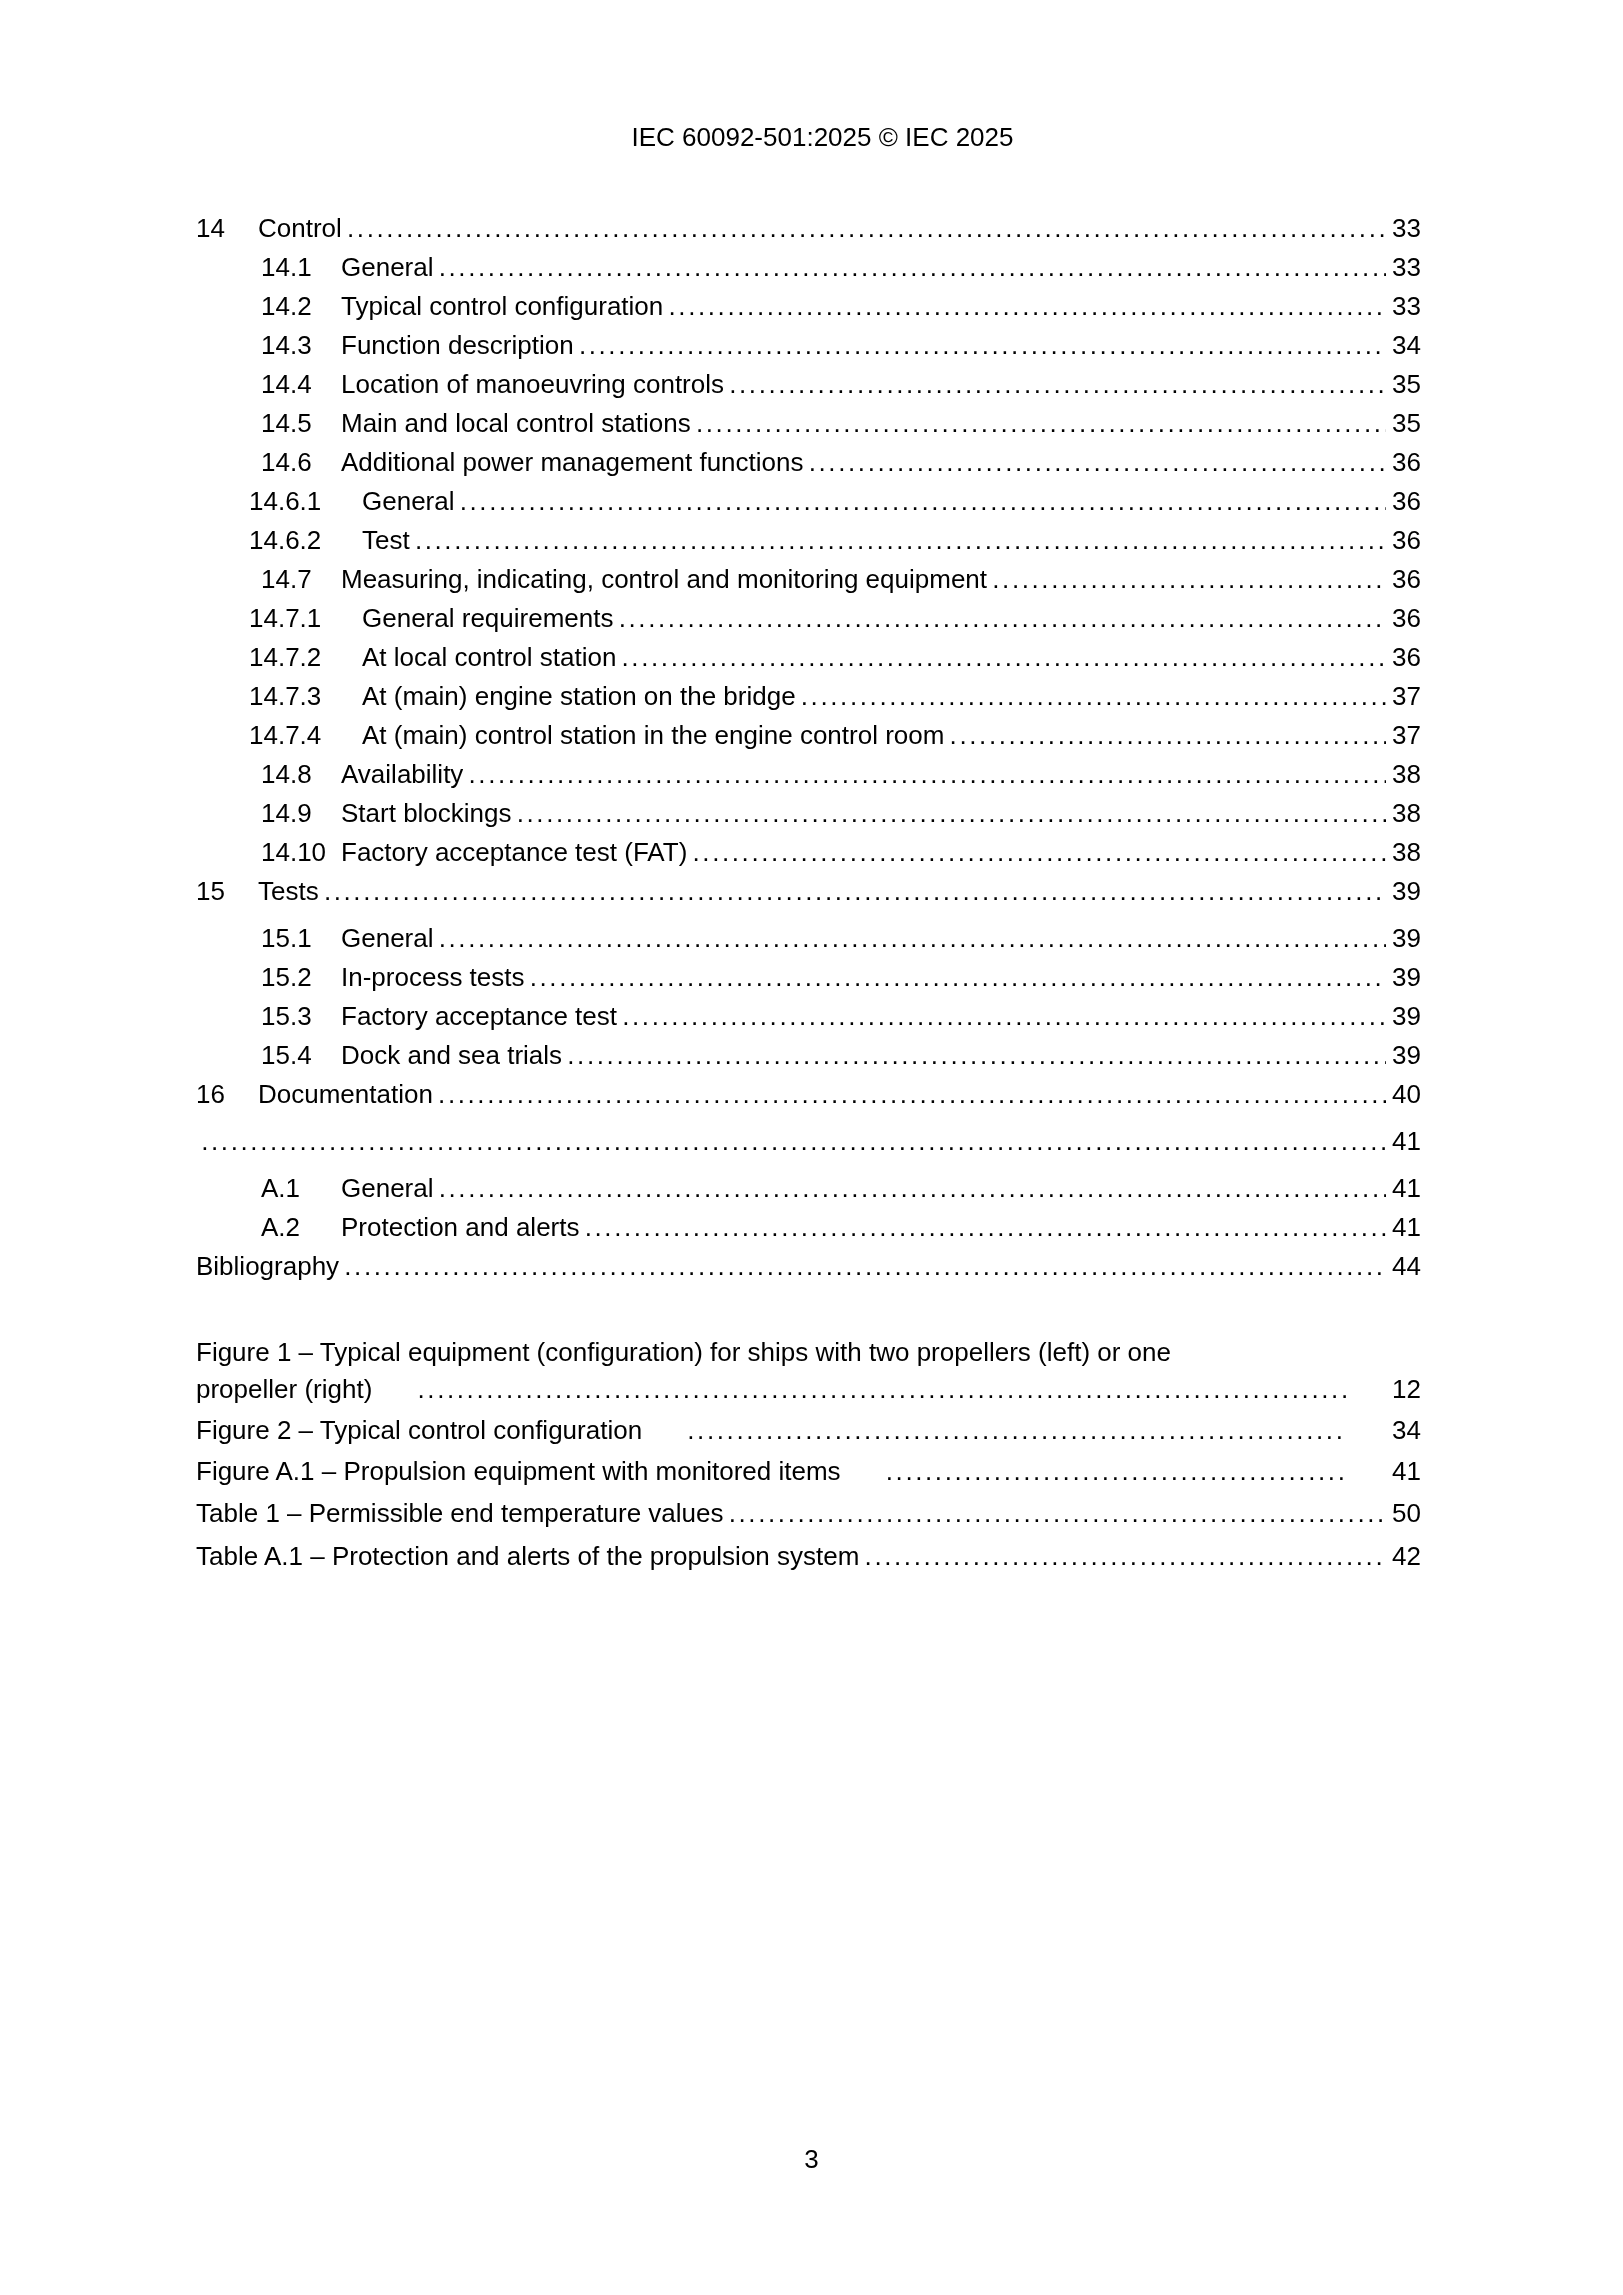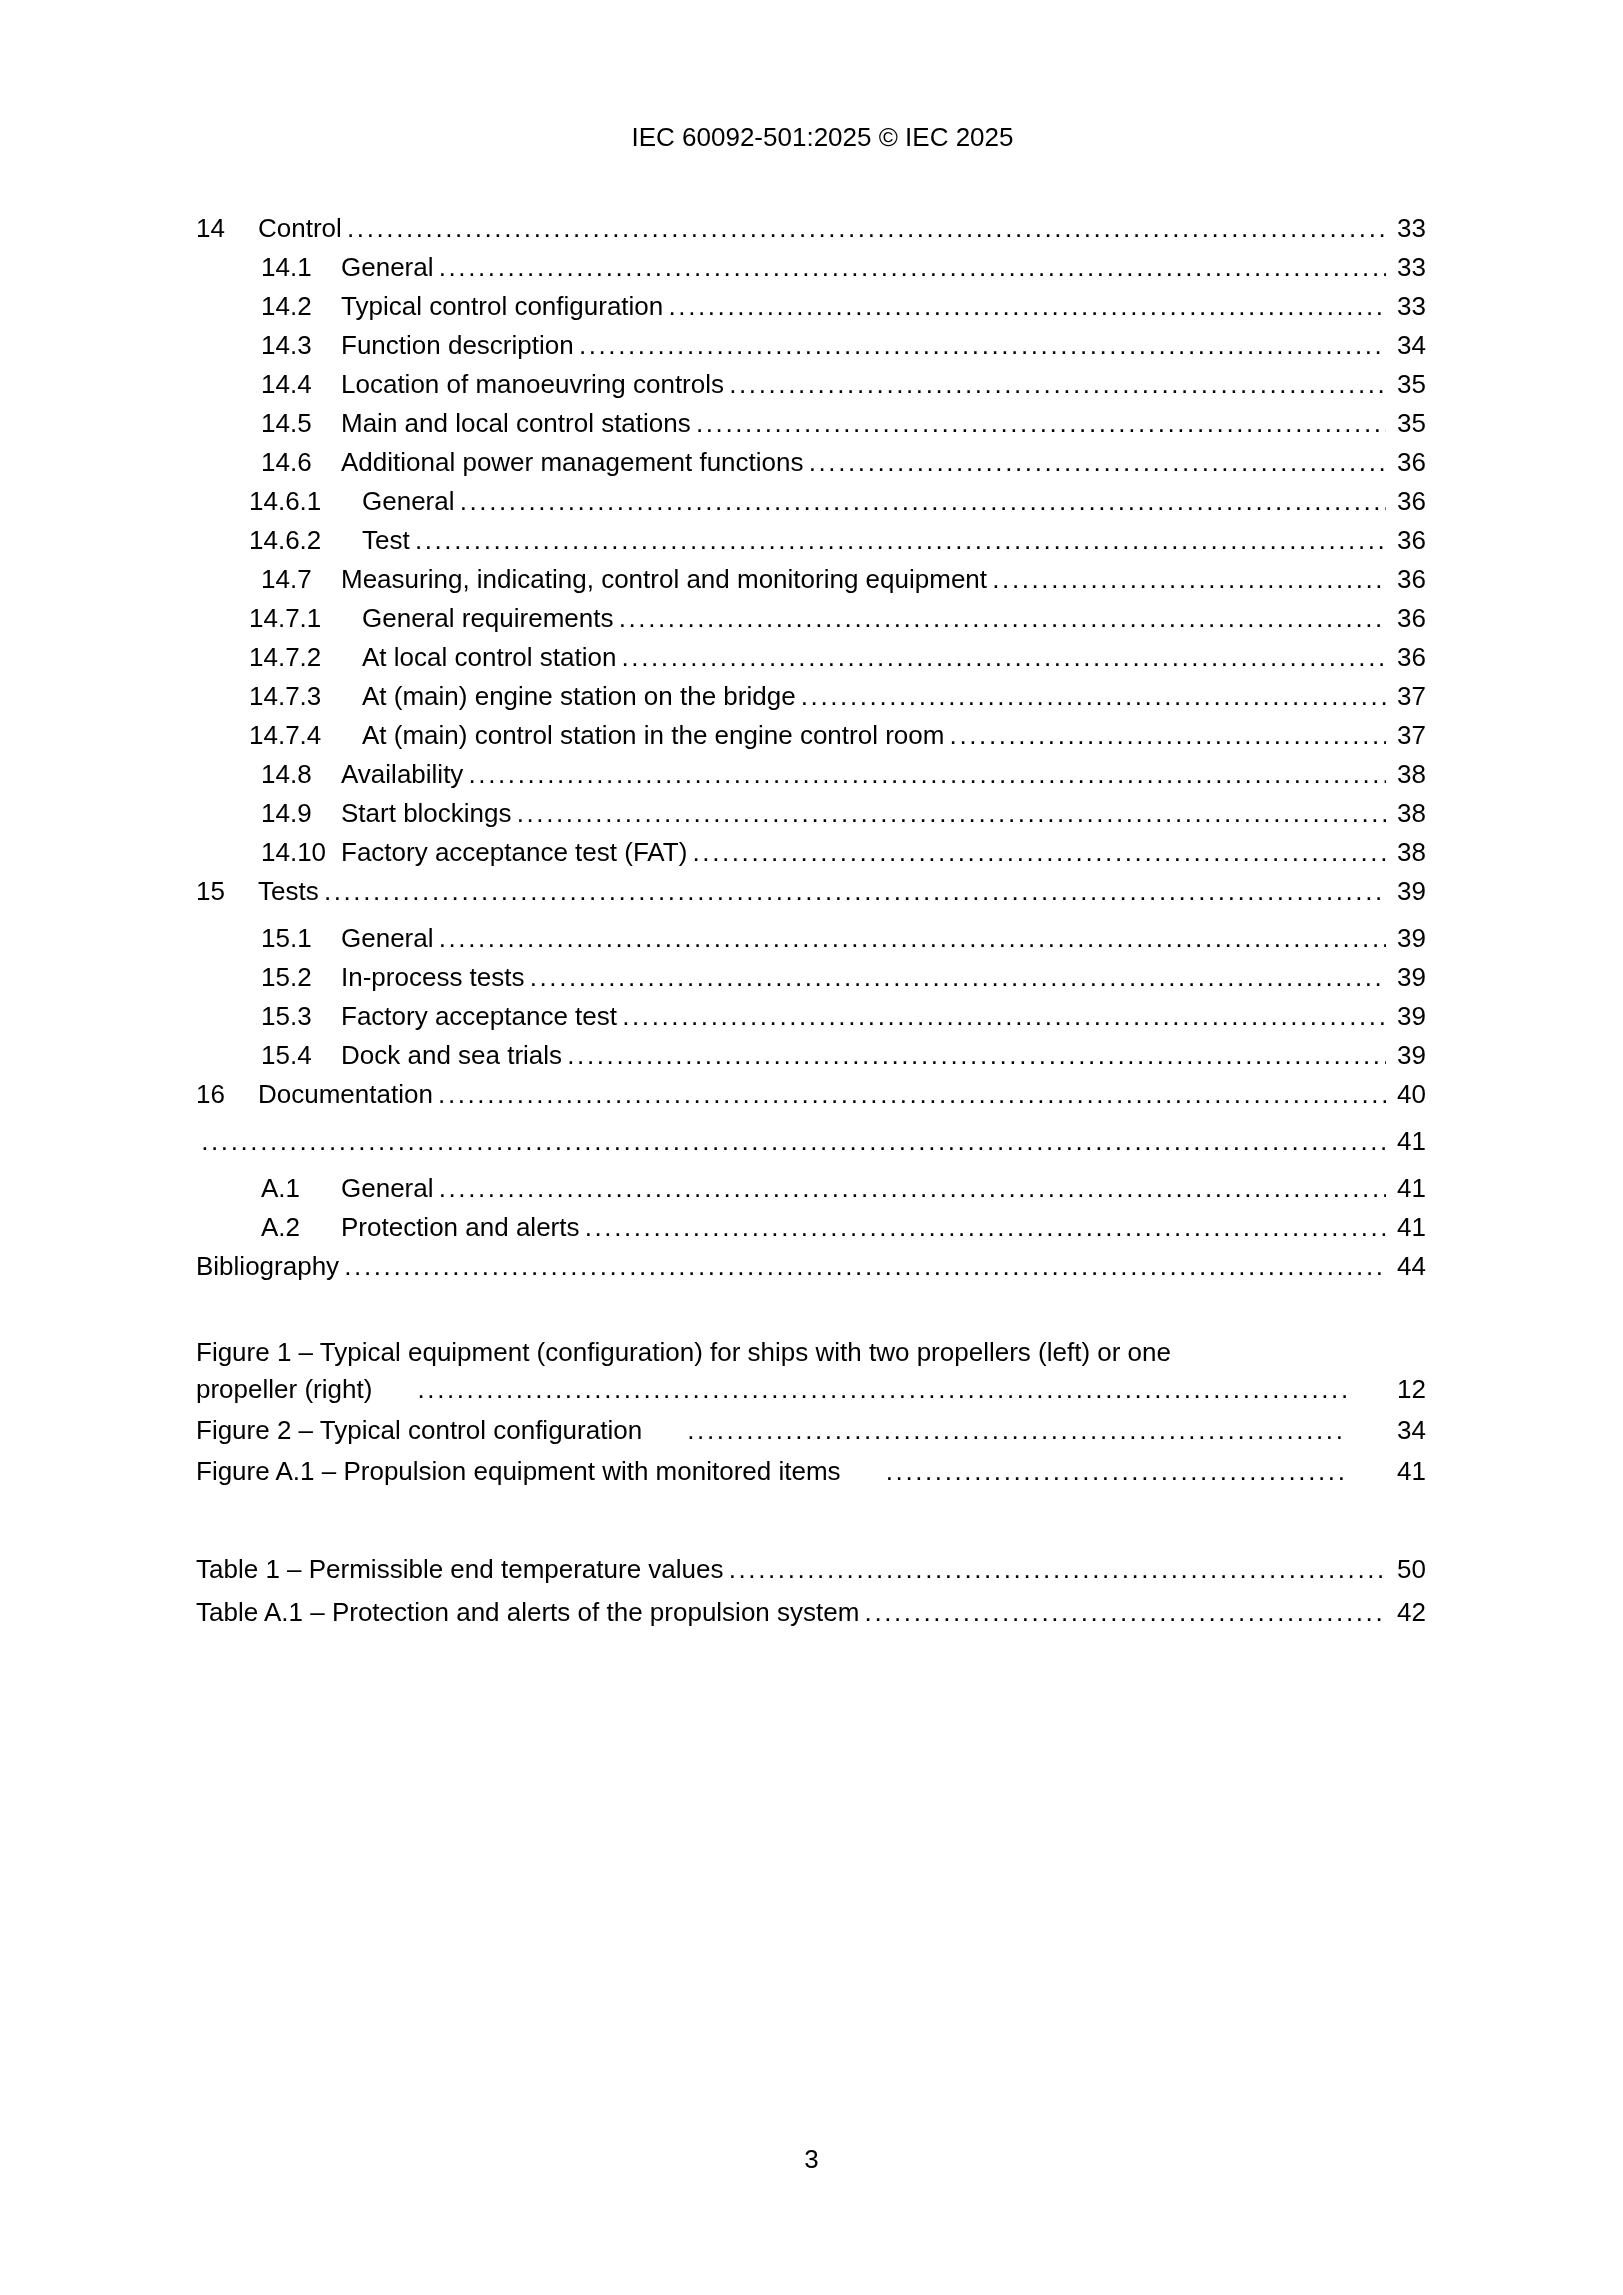--- a/index.html
+++ b/index.html
@@ -26,25 +26,25 @@
   .lvl3 > .num { width:113px; }
   .title { flex:none; white-space:pre; max-width:100%; overflow:hidden; }
   .leader {
     flex:1 1 auto; min-width:0; overflow:hidden; white-space:nowrap;
     margin-left:5.2px; margin-right:6.5px;
   }
   .leader::after {
     content:"........................................................................................................................................................................................................................................";
     letter-spacing:2.6px;
   }
-  .pg { flex:none; min-width:34px; text-align:right; white-space:pre; }
+  .pg { flex:none; min-width:34px; text-align:left; white-space:pre; }
   .figures-list { margin-top:50px; }
   .fig-line1 { height:33px; line-height:33px; white-space:pre; }
   .fig-row { display:flex; align-items:baseline; height:41px; line-height:41px;gap:40px; }
-  .tables-list { margin-top:56px; }
+  .tables-list { }
   .tbl-row { display:flex; align-items:baseline; height:43px; line-height:43px; }
   .page-footer {
     position:absolute; top:2144px; left:0; width:100%; text-align:center;
   }
 </style>
 </head>
 <body>
 
 <div>
 

